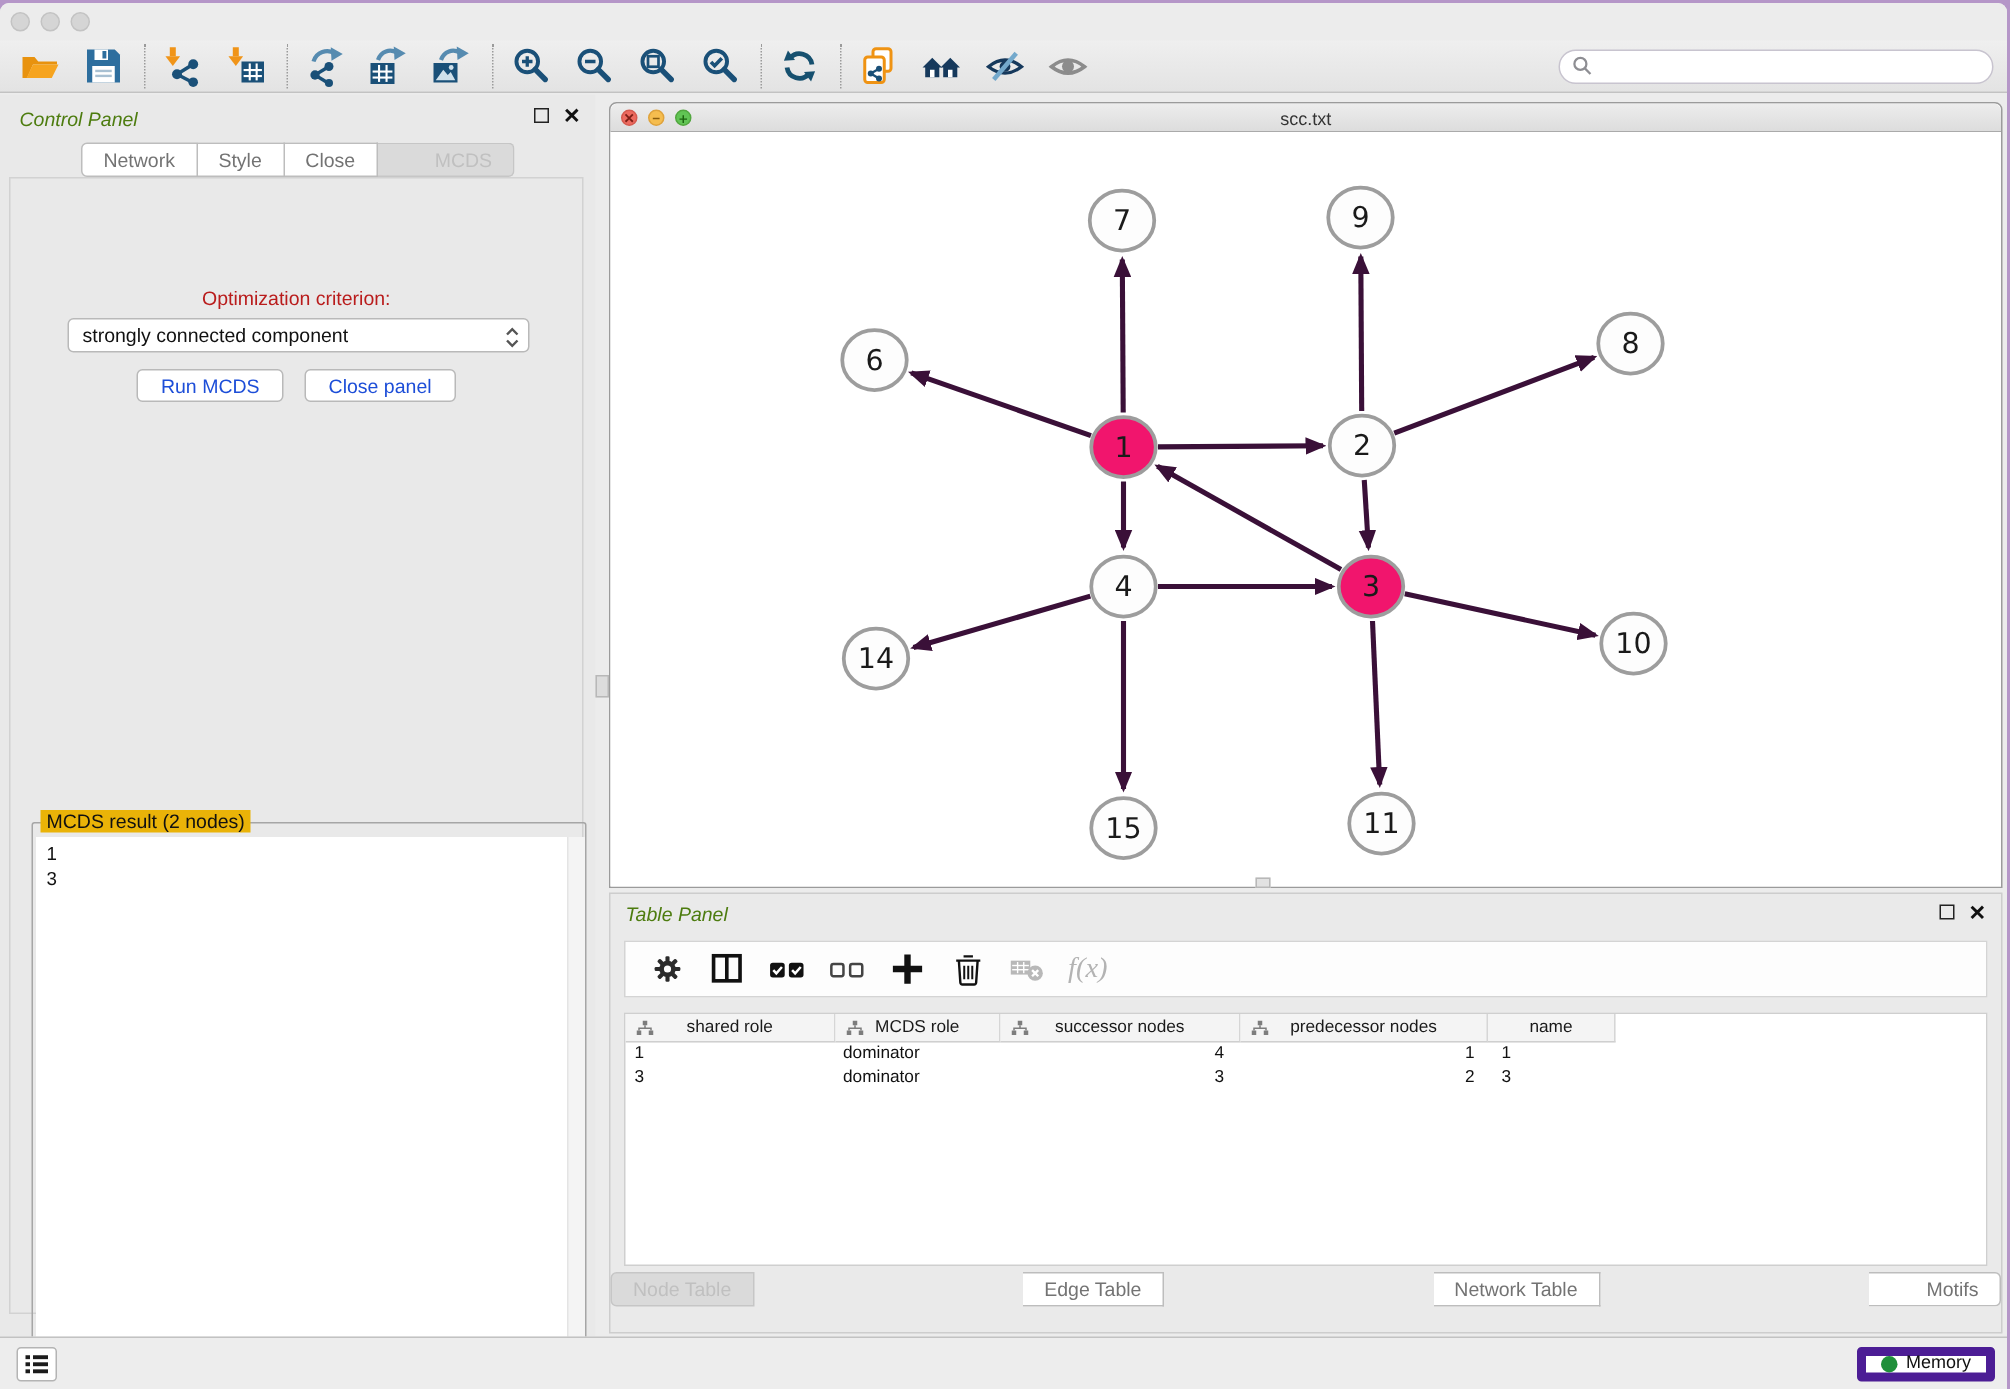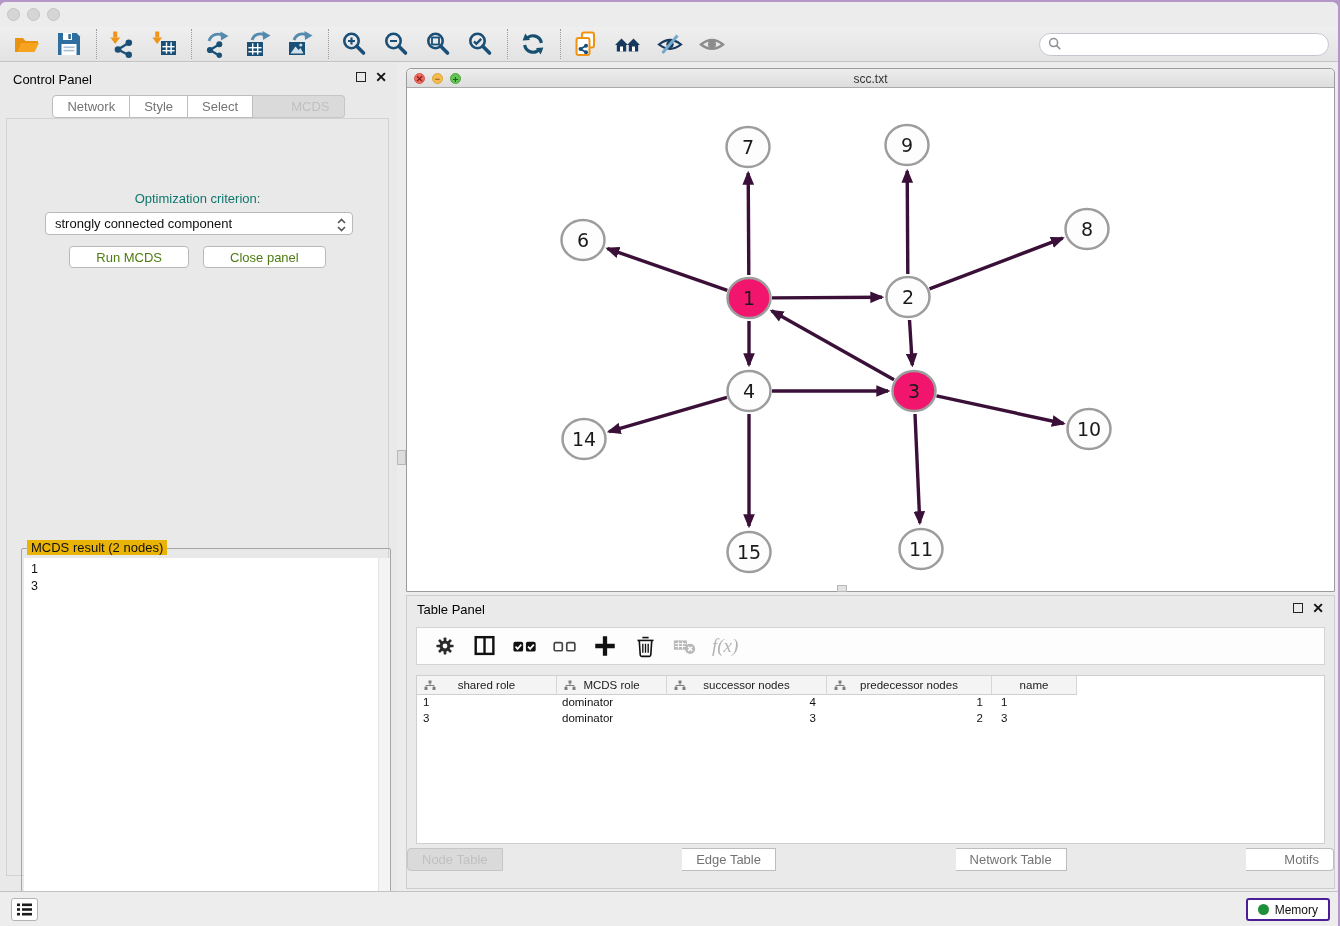--- a/index.html
+++ b/index.html
@@ -13,36 +13,36 @@
   .win-title { position:absolute; left:0; right:0; top:5px; text-align:center; font-size:13px; color:#9f9f9f; }
 
   
   .toolbar { position:absolute; left:0; top:25px; width:100%; height:35px; background:linear-gradient(#efefef,#e3e3e3); border-bottom:1px solid #c2c2c2; display:flex; align-items:center; padding-left:12px; }
   .tb-icon { width:30px; height:30px; margin-right:12px; display:flex; align-items:center; justify-content:center; flex:0 0 auto; }
   .tb-sep { height:30px; border-left:1px dotted #9b9b9b; margin:0 10px 0 0; }
   .search-box { margin-left:auto; margin-right:9px; width:290px; height:23px; background:#fff; border:1px solid #c8c4cf; border-radius:12px; display:flex; align-items:center; padding-left:8px; }
 
   
   .control-panel { position:absolute; left:0; top:61px; width:397px; height:828px; background:#e9e9e9; }
-  .panel-title { position:absolute; left:13px; top:9px; font-size:13px; color:#000000; }
+  .panel-title { position:absolute; left:13px; top:9px; font-size:13px; color:#4d7c0f;font-style:italic; }
   .panel-btns { position:absolute; right:10px; top:9px; display:flex; gap:9px; align-items:center; }
   .float-ico { width:10px; height:10px; border:1.6px solid #222; display:inline-block; }
   .close-ico { font-size:14px; font-weight:bold; color:#111; line-height:10px; }
   .tabset { display:flex; }
   .cp-tabs { position:absolute; left:0; right:0; top:32px; justify-content:center; }
   .tab { font-size:13px; color:#737373; background:#fff; border:1px solid #bdbdbd; border-left:none; padding:3px 14px; cursor:default; }
   .tab:first-child { border-left:1px solid #bdbdbd; border-radius:4px 0 0 4px; }
   .tab:last-child { border-radius:0 4px 4px 0;padding-left:38px; }
   .tab.active { background:#dadada; color:#c0c0c0; border-color:#c6c6c6; }
   .cp-body { position:absolute; left:6px; right:8px; top:55px; bottom:15px; background:#e9e9e9; border:1px solid #d2d2d2; }
-  .opt-label { position:absolute; left:0; right:0; top:72px; text-align:center; font-size:13px; color:#0f766e; }
+  .opt-label { position:absolute; left:0; right:0; top:72px; text-align:center; font-size:13px; color:#b91c1c; }
   .combo { position:absolute; left:38px; width:308px; top:93px; height:23px; background:#fff; border:1px solid #b9b9b9; border-radius:4px; display:flex; align-items:center; font-size:13px; color:#111; padding-left:9px; }
   .combo svg { position:absolute; right:5px; top:4px; }
   .btn-row { position:absolute; left:0; right:0; top:127px; display:flex; justify-content:center; gap:14px; }
-  .btn { height:22px; background:#fff; border:1px solid #b9b9b9; border-radius:4px; font-size:13px; color:#4d7c0f; padding:0 26px; display:flex; align-items:center; }
+  .btn { height:22px; background:#fff; border:1px solid #b9b9b9; border-radius:4px; font-size:13px; color:#1d4ed8; padding:0 15px; display:flex; align-items:center; }
   .result-group { position:absolute; left:14px; width:370px; top:429px; height:377px; border:1px solid #a6a6a6; border-radius:2px; }
   .result-legend { position:absolute; left:5px; top:-9px; background:#eab308; padding:0 4px; font-size:13px; color:#111; }
   .result-area { position:absolute; left:2px; right:2px; top:9px; bottom:2px; background:#fff; font-size:12.5px; color:#111; padding:3px 0 0 7px; line-height:17px; }
   .result-scroll { position:absolute; right:0; top:0; bottom:0; width:12px; background:#f4f4f4; border-left:1px solid #e4e4e4; }
 
   
   .v-split-handle { position:absolute; left:397px; top:448px; width:9px; height:15px; background:#dcdcdc; border:1px solid #b8b8b8; }
 
   
   .net-window { position:absolute; left:406px; top:66px; width:929px; height:524px; background:#fff; border:1px solid #9b9b9b; border-radius:5px 5px 0 0; }
@@ -62,21 +62,21 @@
   .grid-header { display:flex; height:19px; }
   .gh-cell { position:relative; background:#f4f4f4; border-right:1px solid #d6d6d6; border-bottom:1px solid #cfcfcf; height:19px; font-size:11.5px; color:#1a1a1a; display:flex; align-items:center; justify-content:center; flex:0 0 auto; }
   .gh-cell svg { position:absolute; left:7px; top:4px; }
   .grid-row { display:flex; height:16px; font-size:11.5px; color:#111; }
   .g-cell { flex:0 0 auto; padding:1px 0 0 0; white-space:nowrap; overflow:hidden; }
   .tp-tabs { position:absolute; left:0; right:0; top:252px; justify-content:space-between; }
 
   
   .statusbar { position:absolute; left:0; top:889px; width:100%; height:35px; background:#ededed; border-top:1px solid #c2c2c2; }
   .status-left-btn { position:absolute; left:11px; top:6px; width:27px; height:23px; background:#fff; border:1px solid #b4b4b4; border-radius:3px; display:flex; align-items:center; justify-content:center; }
-  .memory-btn { position:absolute; right:8px; top:6px; height:23px; background:#fff; border:2px solid #4c1d95; border-radius:3px; display:flex; align-items:center; gap:6px; padding:0 10px; font-size:12px; color:#111; }
+  .memory-btn { position:absolute; right:8px; top:6px; height:23px; background:#fff; border:6px solid #4c1d95; border-radius:3px; display:flex; align-items:flex-end; gap:6px; padding:0 10px; font-size:12px; color:#111; }
   .mem-dot { width:11px; height:11px; border-radius:50%; background:#1f8f3a; }
 </style>
 </head>
 <body>
 
 <div class="window">
 
   <div class="titlebar">
     <span class="tl-dot" style="left:7px"></span>
     <span class="tl-dot" style="left:27px"></span>
@@ -258,21 +258,21 @@
 
   <div class="control-panel">
     <div class="panel-title">Control Panel</div>
     <div class="panel-btns">
       <span class="float-ico"></span>
       <span class="close-ico">✕</span>
     </div>
     <div class="tabset cp-tabs" id="cp-tabs">
         <span class="tab">Network</span>
         <span class="tab">Style</span>
-        <span class="tab">Select</span>
+        <span class="tab">Close</span>
         <span class="tab active">MCDS</span>
       </div>
     <div class="cp-body">
       <div class="opt-label">Optimization criterion:</div>
       <div class="combo">
         <span>strongly connected component</span>
         <svg width="11" height="16" viewBox="0 0 11 16">
             <path d="M2 6 L5.5 2.5 L9 6" fill="none" stroke="#555" stroke-width="1.6"></path>
             <path d="M2 10 L5.5 13.5 L9 10" fill="none" stroke="#555" stroke-width="1.6"></path>
           </svg>

